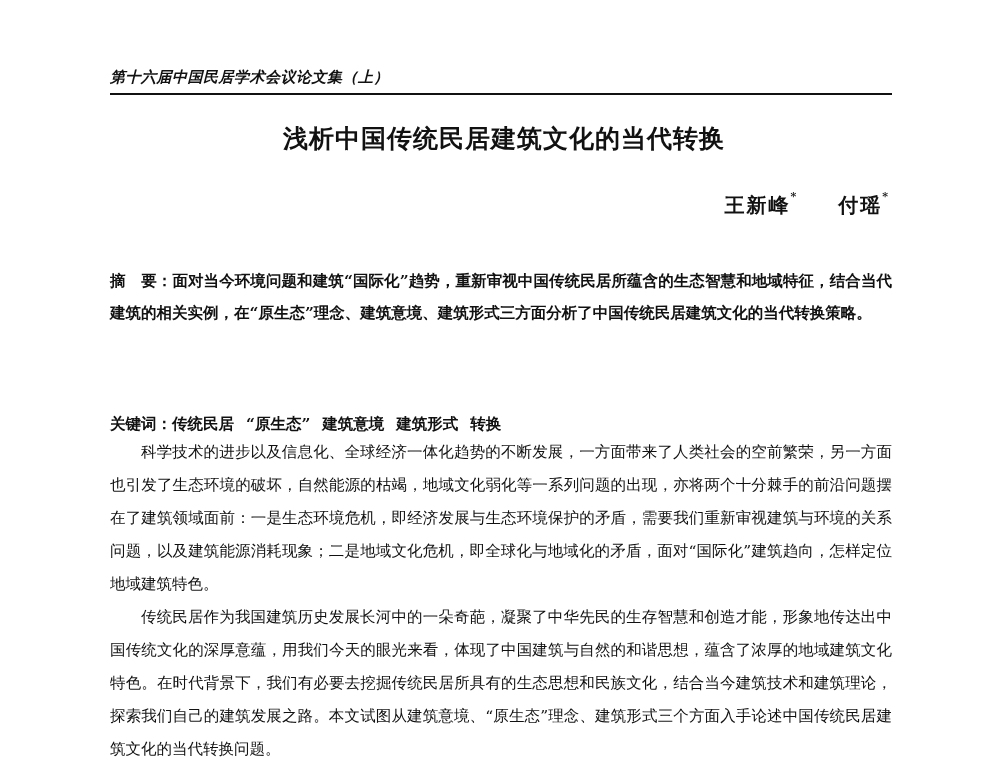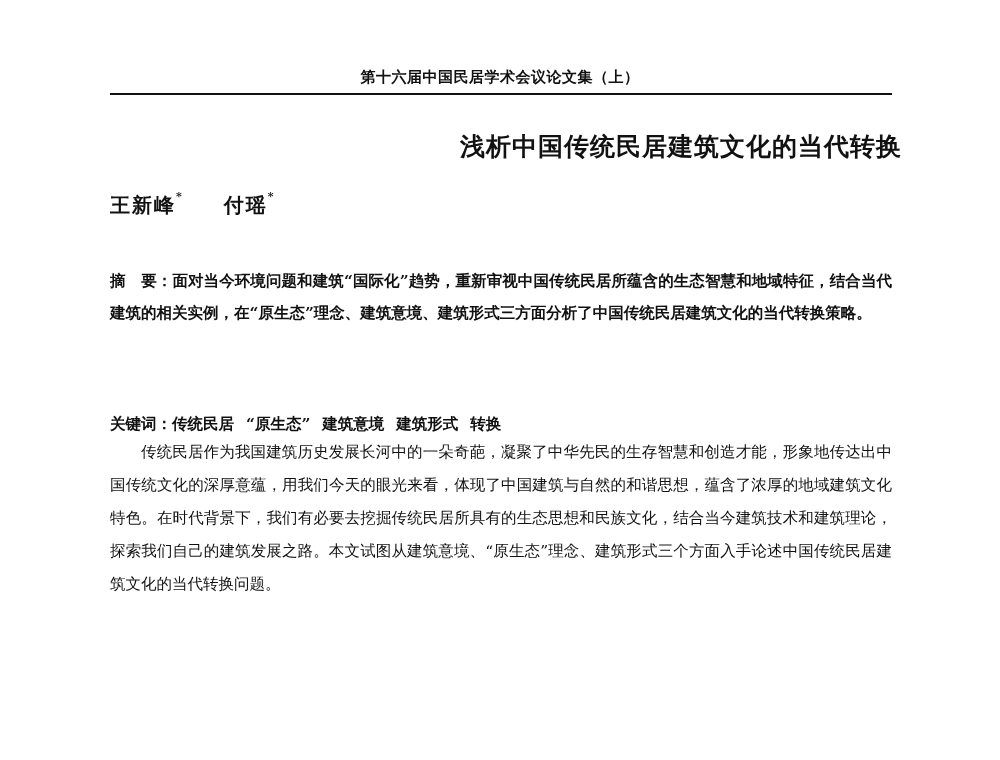--- a/index.html
+++ b/index.html
@@ -13,24 +13,25 @@
       overflow: hidden;
       position: relative;
       font-family: "DejaVu Serif", "Liberation Serif", serif;
       color: #111;
     }
     .running-header {
       position: absolute;
       left: 110px;
       width: 780px;
       top: 68px;
-      text-align: center;
+      text-align: left;
       font-size: 15px;
       font-weight: bold;
       letter-spacing: 0.5px;
+      font-style: italic;
     }
     .header-rule {
       position: absolute;
       left: 110px;
       width: 782px;
       top: 93px;
       height: 2px;
       background: #111;
     }
     .title {
@@ -42,21 +43,21 @@
       font-family: "DejaVu Sans", "Liberation Sans", sans-serif;
       font-size: 25px;
       font-weight: bold;
       letter-spacing: 1px;
     }
     .authors {
       position: absolute;
       left: 110px;
       width: 780px;
       top: 192px;
-      text-align: left;
+      text-align: right;
       font-size: 20px;
       font-weight: bold;
       letter-spacing: 2px;
     }
     .authors sup {
       font-size: 11px;
       vertical-align: top;
       position: relative;
       top: -2px;
     }
@@ -106,33 +107,34 @@
     }
   </style>
 </head>
 <body>
 
 <div>
 
   <div class="running-header">第十六届中国民居学术会议论文集（上）</div>
   <div class="header-rule"></div>
 
-  <h1 class="title" style="margin:12px;text-align:right;">浅析中国传统民居建筑文化的当代转换</h1>
+  <h1 class="title" style="margin:4px;">浅析中国传统民居建筑文化的当代转换</h1>
 
   <div class="authors">
     <span>王新峰</span><sup>*</sup>
     <span class="author-gap"></span>
     <span>付瑶</span><sup>*</sup>
   </div>
 
   <div class="abstract">
     <span class="label">摘　要：</span><span>面对当今环境问题和建筑“国际化”趋势，重新审视中国传统民居所蕴含的生态智慧和地域特征，结合当代建筑的相关实例，在“原生态”理念、建筑意境、建筑形式三方面分析了中国传统民居建筑文化的当代转换策略。</span>
   </div>
 
   <div class="keywords">
     <span>关键词：</span><span class="kw">传统民居</span><span class="kw">“原生态”</span><span class="kw">建筑意境</span><span class="kw">建筑形式</span><span class="kw">转换</span>
   </div>
 
   <div class="body-text">
+    <p>科学技术的进步以及信息化、全球经济一体化趋势的不断发展，一方面带来了人类社会的空前繁荣，另一方面也引发了生态环境的破坏，自然能源的枯竭，地域文化弱化等一系列问题的出现，亦将两个十分棘手的前沿问题摆在了建筑领域面前：一是生态环境危机，即经济发展与生态环境保护的矛盾，需要我们重新审视建筑与环境的关系问题，以及建筑能源消耗现象；二是地域文化危机，即全球化与地域化的矛盾，面对“国际化”建筑趋向，怎样定位地域建筑特色。</p>
     <p>传统民居作为我国建筑历史发展长河中的一朵奇葩，凝聚了中华先民的生存智慧和创造才能，形象地传达出中国传统文化的深厚意蕴，用我们今天的眼光来看，体现了中国建筑与自然的和谐思想，蕴含了浓厚的地域建筑文化特色。在时代背景下，我们有必要去挖掘传统民居所具有的生态思想和民族文化，结合当今建筑技术和建筑理论，探索我们自己的建筑发展之路。本文试图从建筑意境、“原生态”理念、建筑形式三个方面入手论述中国传统民居建筑文化的当代转换问题。</p>
   </div>
 
 </div>
 
 </body></html>

